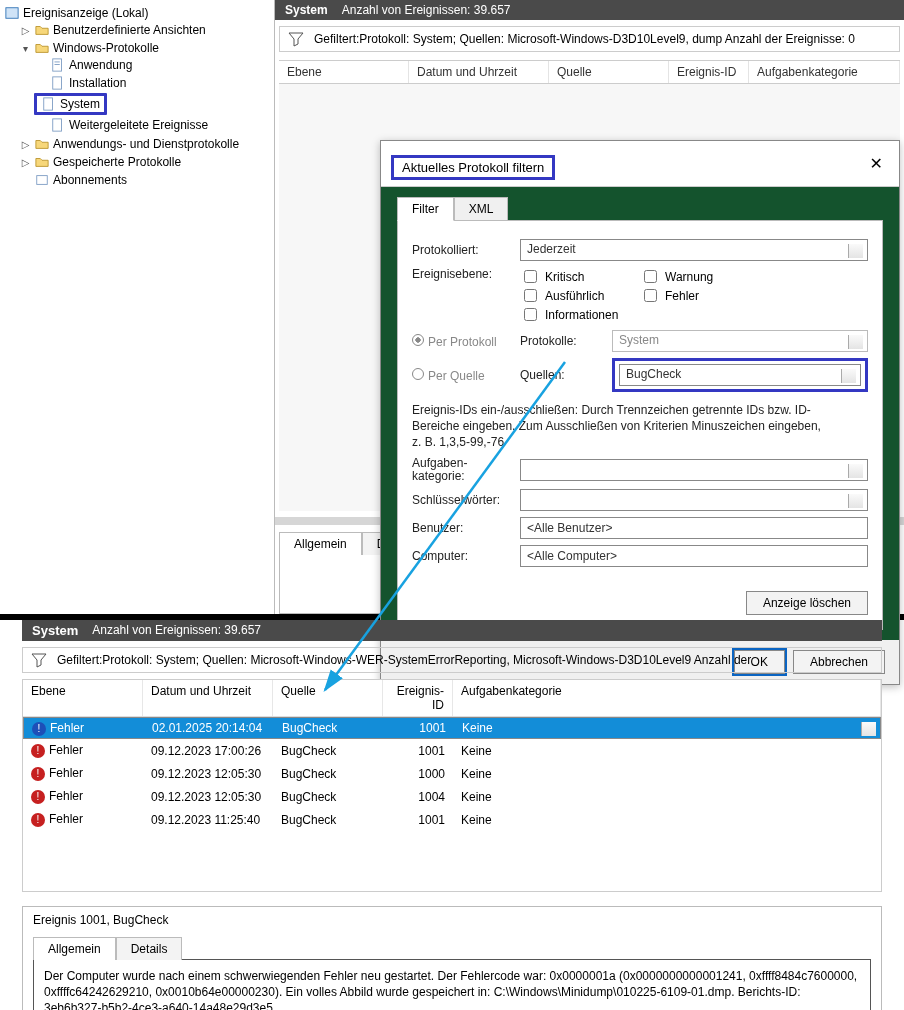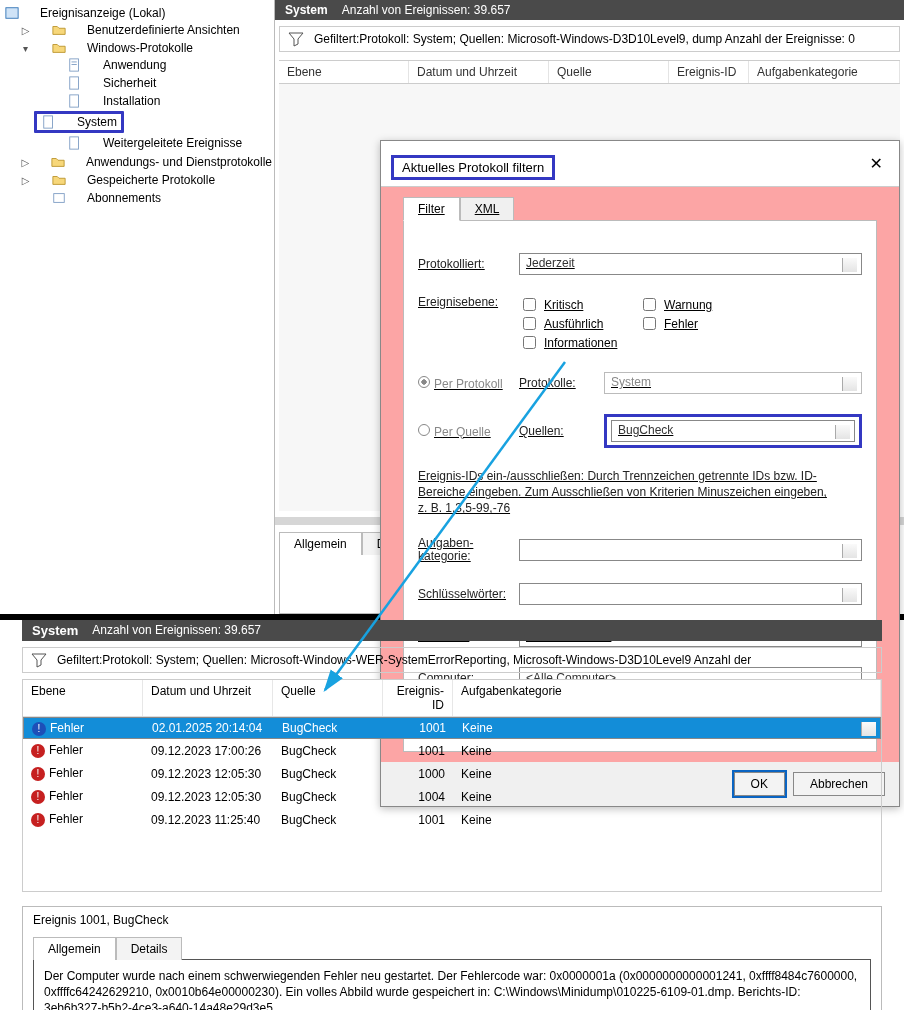--- a/index.html
+++ b/index.html
@@ -3,21 +3,21 @@
 <meta charset="utf-8">
 <style>
   * { box-sizing: border-box; font-family: "Segoe UI", Tahoma, sans-serif; font-size: 12px; }
   body { margin: 0; width: 904px; height: 1010px; background: #fff; overflow: hidden; position: relative; color: #000; }
   
   .top-pane { display: flex; height: 620px; border-bottom: 6px solid #000; }
   .tree-pane { width: 275px; border-right: 1px solid #bbb; background: #fff; padding: 4px 0; }
   .tree ul { list-style: none; margin: 0; padding-left: 16px; }
   .tree > ul { padding-left: 2px; }
   .tree li { white-space: nowrap; padding: 1px 0; }
-  .tree .row { display: flex; align-items: center; gap: 20px; padding: 1px 2px; cursor: default; }
+  .tree .row { display: flex; align-items: center; gap: 3px; padding: 1px 2px; cursor: default; }
   .tree .exp { width: 11px; height: 11px; text-align: center; font-size: 10px; line-height: 11px; color: #555; }
   .tree .ic { width: 16px; height: 14px; display: inline-flex; align-items: center; justify-content: center; }
   .ic-folder svg, .ic-log svg, .ic-root svg { width: 14px; height: 14px; }
   .highlight-box { border: 3px solid #3438c2; border-radius: 1px; padding: 0 2px; display: inline-flex; align-items: center; }
   .right-pane { flex: 1; display: flex; flex-direction: column; background: #fff; }
   .sys-header { background: #4a4a4a; color: #fff; padding: 3px 10px; font-size: 13px; display: flex; gap: 14px; align-items: center; }
   .sys-header .title { font-weight: 600; }
   .filter-bar { display: flex; align-items: center; gap: 10px; padding: 4px 8px; border: 1px solid #ccc; margin: 6px 4px; background: #fff; position: relative; }
   .funnel { width: 16px; height: 16px; }
   .grid-header { display: flex; border-top: 1px solid #ccc; border-bottom: 1px solid #ccc; background: #fff; margin: 2px 4px 0; }
@@ -29,27 +29,27 @@
   .lower-tabs { display: flex; gap: 0; margin: 6px 4px 0; }
   .lower-tabs .tab { padding: 4px 14px; border: 1px solid #bbb; border-bottom: none; background: #fff; position: relative; top: 1px; }
   .lower-tabs .tab.active { z-index: 2; }
   .lower-tabs .tab.inactive { background: #f3f3f3; }
   .lower-box { border: 1px solid #bbb; height: 60px; margin: 0 4px; }
   
   .dialog { position: absolute; left: 380px; top: 140px; width: 520px; background: #f0f0f0; border: 1px solid #888; box-shadow: 0 2px 8px rgba(0,0,0,.25); }
   .dlg-title { background: #fff; padding: 6px 10px; display: flex; align-items: center; justify-content: space-between; border-bottom: 1px solid #ccc; }
   .dlg-title .tt { border: 3px solid #3438c2; padding: 2px 8px; font-size: 13px; margin-top: 8px; }
   .dlg-close { font-size: 16px; padding: 0 6px; cursor: default; }
-  .dlg-body { padding: 10px 22px; background: #fca5a5; text-decoration: underline; }
+  .dlg-body { padding: 10px 16px; background: #14532d; }
   .dlg-tabs { display: flex; }
   .dlg-tabs .t { padding: 4px 14px; border: 1px solid #bbb; background: #fff; }
   .dlg-tabs .t.inactive { background: #f0f0f0; border-bottom: 1px solid #bbb; }
   .dlg-tabs .t.active { border-bottom-color: #fff; position: relative; z-index: 2; }
   .dlg-frame { border: 1px solid #bbb; padding: 12px 14px 14px; background: #fff; margin-top: -1px; }
-  .form-row { display: flex; align-items: center; margin: 20px 0; gap: 5px; }
+  .form-row { display: flex; align-items: center; margin: 6px 0; gap: 12px; }
   .form-row .lbl { width: 96px; color: #222; }
   .form-row .lbl.dim { color: #888; }
   .cb { display: inline-flex; align-items: center; gap: 5px; width: 120px; }
   .cb input { width: 13px; height: 13px; }
   .sel, .inp { flex: 1; height: 22px; border: 1px solid #888; background: #fff; padding: 2px 18px 2px 6px; position: relative; color: #333; }
   .sel.dim { color: #888; border-color: #bbb; }
   .sel::after { content: ""; position: absolute; right: 4px; top: 4px; width: 14px; height: 14px; border-left: 1px solid #aaa; background: linear-gradient(#fafafa,#e4e4e4); }
   .sel .caret { position: absolute; right: 7px; top: 8px; border: 4px solid transparent; border-top-color: #444; }
   .hl-src { border: 3px solid #3438c2; padding: 3px 4px; display: flex; align-items: center; flex: 1; }
   .hl-src .sel { border: 1px solid #888; }
@@ -134,31 +134,20 @@
                     </span>
                   </li>
                 <li>
                     <span class="row">
                       <span class="exp"></span>
                       <span class="ic ic-log">
                         <svg viewBox="0 0 16 16">
                           <rect x="2" y="1" width="10" height="14" fill="#fff" stroke="#7a9ac2"></rect>
                         </svg>
                       </span>
-                      <span>Sicherheit</span>
-                    </span>
-                  </li>
-                <li>
-                    <span class="row">
-                      <span class="exp"></span>
-                      <span class="ic ic-log">
-                        <svg viewBox="0 0 16 16">
-                          <rect x="2" y="1" width="10" height="14" fill="#fff" stroke="#7a9ac2"></rect>
-                        </svg>
-                      </span>
                       <span>Installation</span>
                     </span>
                   </li>
                 <li><span class="highlight-box">
                   <span class="row">
                         <span class="ic ic-log">
                           <svg viewBox="0 0 16 16">
                             <rect x="2" y="1" width="10" height="14" fill="#fff" stroke="#7a9ac2"></rect>
                           </svg>
                         </span>

